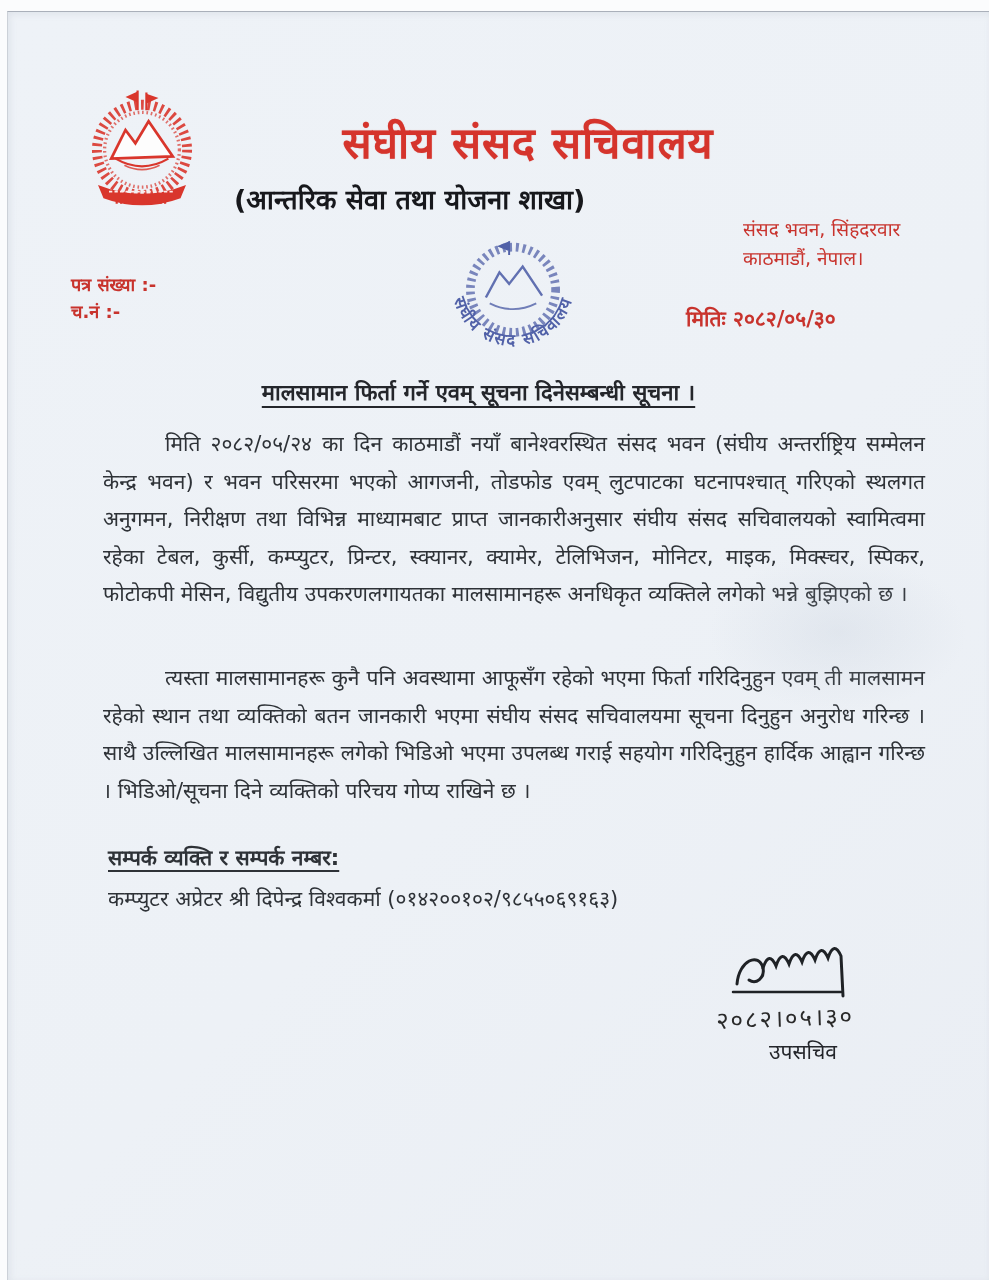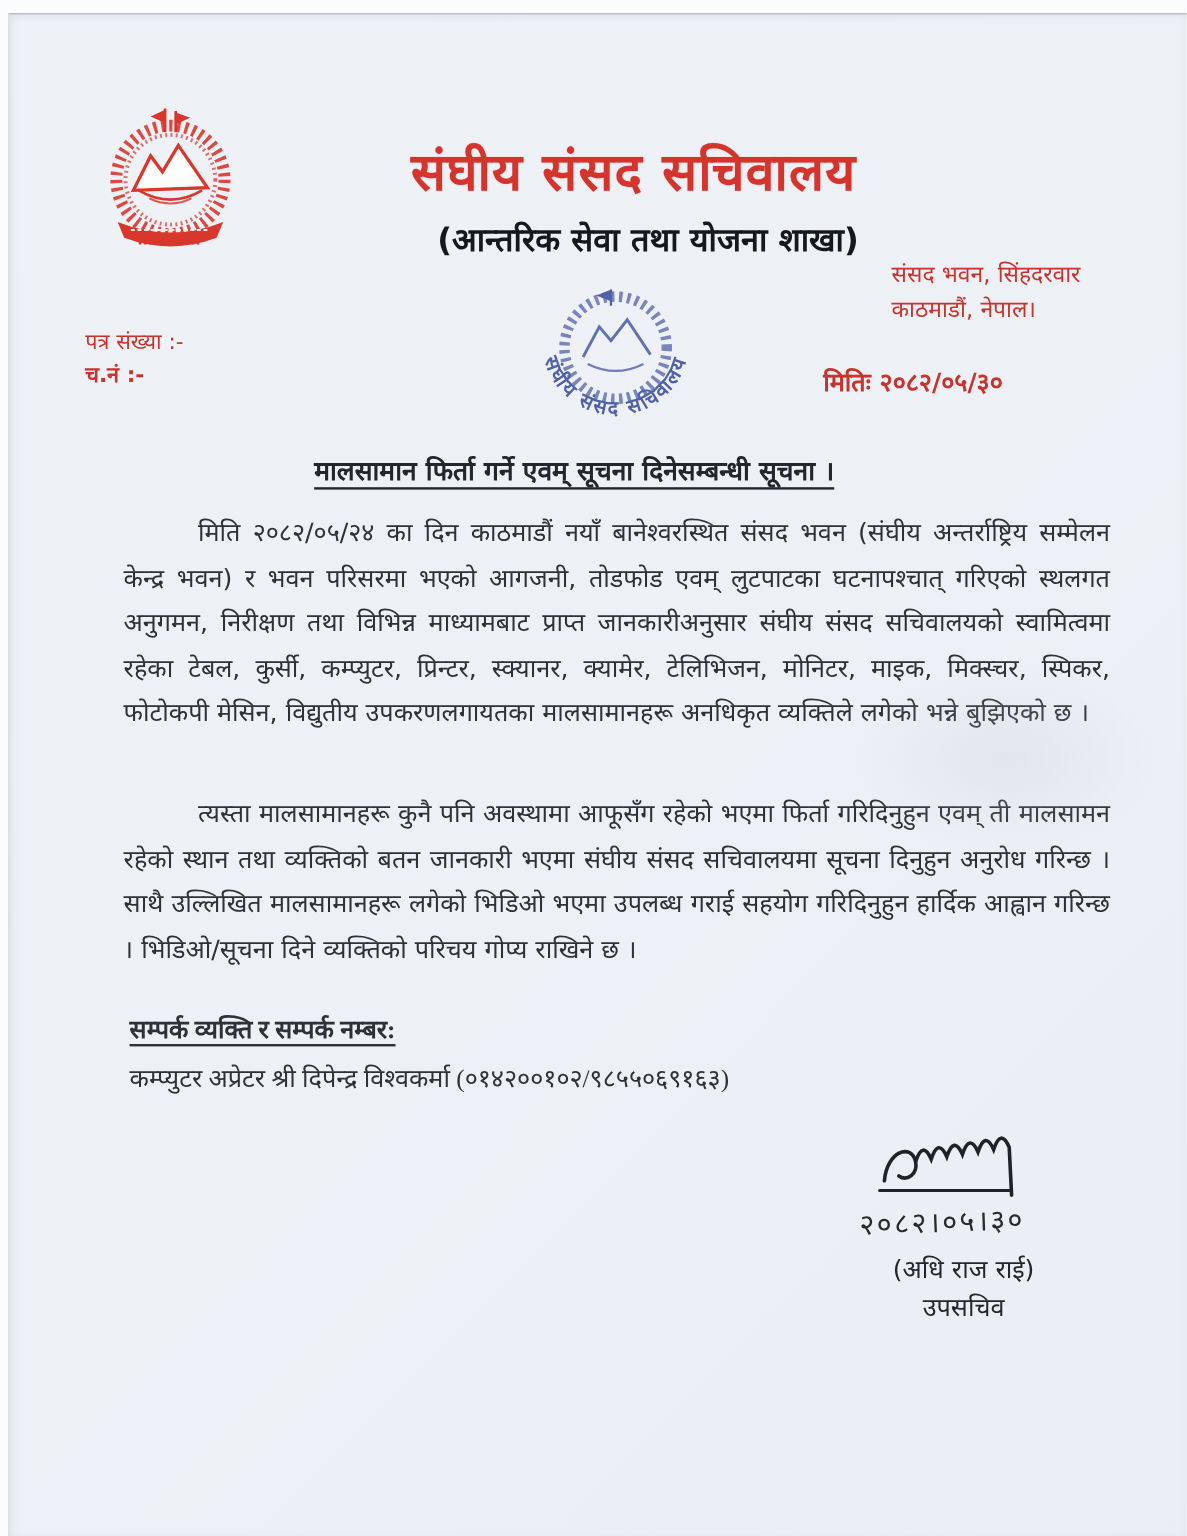--- a/index.html
+++ b/index.html
@@ -17,47 +17,47 @@
     box-shadow:inset 2px 2px 6px rgba(180,188,200,.25);
   }
   
   .emblem{position:absolute;left:68px;top:74px;width:132px;height:132px;}
   .org-title{
     position:absolute;left:230px;top:100px;width:580px;
     text-align:center;color:#d5342c;font-size:43px;font-weight:bold;
     letter-spacing:1px;text-shadow:0 0 1px rgba(213,52,44,.4);
   }
   .org-branch{
-    position:absolute;left:242px;top:168px;width:580px;
-    text-align:center;color:#17181c;font-size:27px;font-weight:600;
+    position:absolute;left:226px;top:168px;width:580px;
+    color:#17181c;font-size:27px;font-weight:600;
   }
   .address{
     position:absolute;left:735px;top:203px;width:230px;
     color:#c8332d;font-size:19px;line-height:29px;font-weight:400;
   }
-  .letter-no{position:absolute;left:63px;top:260px;color:#c8332d;font-size:18px;font-weight:400;}
+  .letter-no{position:absolute;left:63px;top:260px;color:#c8332d;font-size:18px;font-weight:700;}
   .ref-no{position:absolute;left:63px;top:287px;color:#c8332d;font-size:18px;font-weight:600;}
   .seal{position:absolute;left:425px;top:208px;width:160px;height:155px;opacity:.88;}
   .date-line{position:absolute;left:678px;top:292px;color:#c8332d;font-size:21px;font-weight:600;}
   
   .subject{
     position:absolute;left:0;right:40px;top:364px;text-align:center;
     color:#24262b;font-size:22px;font-weight:600;
     text-decoration:underline;text-underline-offset:6px;
   }
   
   .para{
     position:absolute;left:95px;width:822px;margin:0;
     color:#2e3237;font-size:21px;line-height:37.5px;text-align:justify;
   }
   .para.indent{text-indent:62px;}
   .p1{top:414px;}
   .p2{top:648px;}
   
-  .contact{position:absolute;left:100px;top:828px;color:#2e3237;font-size:21px;line-height:37px;font-family:Liberation Serif, serif;}
+  .contact{position:absolute;left:100px;top:828px;color:#2e3237;font-size:21px;line-height:37px;}
   .contact-heading{
     font-weight:600;text-decoration:underline;text-underline-offset:5px;margin-bottom:4px;
   }
   
   .sign-block{position:absolute;left:690px;top:930px;width:210px;text-align:center;color:#24262b;}
   .sig-svg{width:160px;height:72px;display:block;margin:0 auto;}
   .hand-date{
     font-size:24px;color:#2a2a2a;letter-spacing:2px;
     transform:rotate(-2deg);margin-top:-14px;text-align:left;padding-left:18px;
   }
@@ -133,18 +133,17 @@
 
   <div class="sign-block">
     <svg class="sig-svg" viewBox="0 0 160 72" aria-hidden="true">
       <g stroke="#1f2226" stroke-width="3" fill="none" stroke-linecap="round">
         <path d="M14,42 C16,18 36,10 40,26 C42,36 33,43 26,38"></path>
         <path d="M40,26 q6,-18 13,-2 q6,-18 13,-2 q6,-18 13,-2 q6,-18 13,-2 q6,-18 13,-2 q6,-18 13,-2 l2,40"></path>
         <path d="M10,50 L118,50" stroke-width="2.5"></path>
       </g>
     </svg>
     <div class="hand-date">२०८२।०५।३०</div>
-    <div class="sign-name">(अधि राज राई)</div>
     <div class="sign-title">उपसचिव</div>
   </div>
 
   <div class="crease"></div>
 </div>
 
 </body></html>

